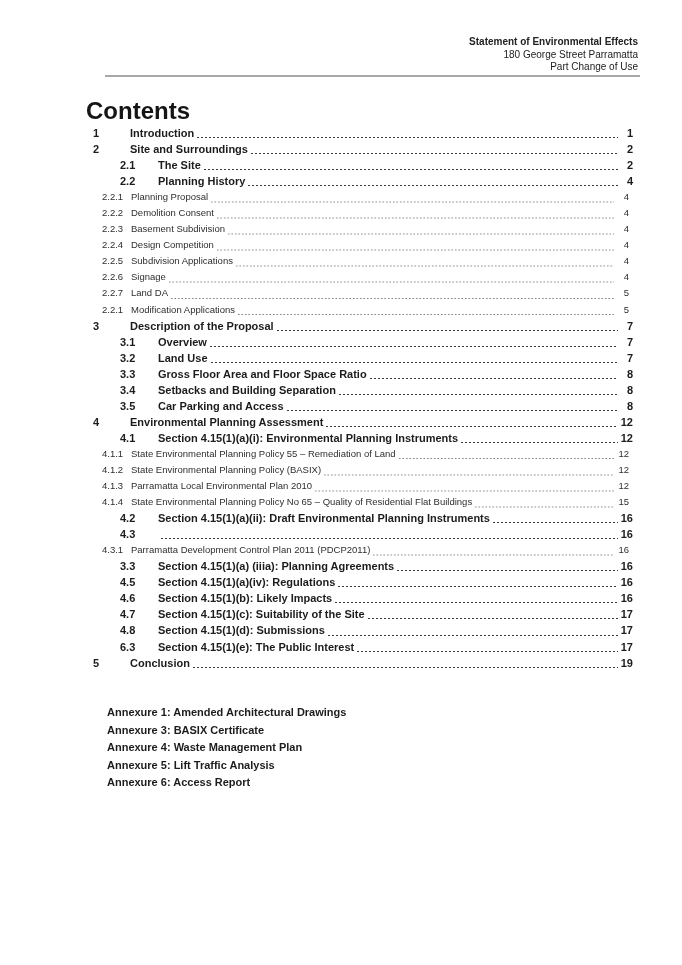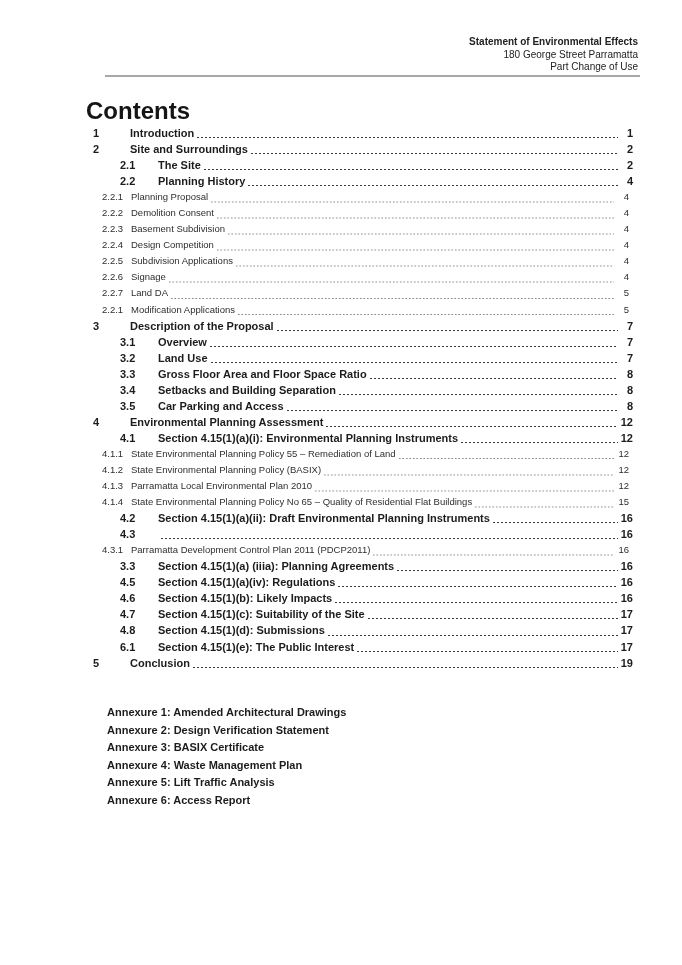--- a/index.html
+++ b/index.html
@@ -343,38 +343,37 @@
   </div>
 
   <div class="toc-row level-2">
     <span class="num">4.8</span>
     <span class="label">Section 4.15(1)(d): Submissions</span>
     <span class="dots"></span>
     <span class="page-num">17</span>
   </div>
 
   <div class="toc-row level-2">
-    <span class="num">6.1</span>
+    <span class="num">6.3</span>
     <span class="label">Section 4.15(1)(e): The Public Interest</span>
     <span class="dots"></span>
     <span class="page-num">17</span>
   </div>
 
   <div class="toc-row level-1">
     <span class="num">5</span>
     <span class="label">Conclusion</span>
     <span class="dots"></span>
     <span class="page-num">19</span>
   </div>
 </div>
 
   <div class="annexures">
   <div class="annexure-line">Annexure 1: Amended Architectural Drawings</div>
 
-  <div class="annexure-line">Annexure 2: Design Verification Statement</div>
 
   <div class="annexure-line">Annexure 3: BASIX Certificate</div>
 
   <div class="annexure-line">Annexure 4: Waste Management Plan</div>
 
   <div class="annexure-line">Annexure 5: Lift Traffic Analysis</div>
 
   <div class="annexure-line">Annexure 6: Access Report</div>
 </div>
 

